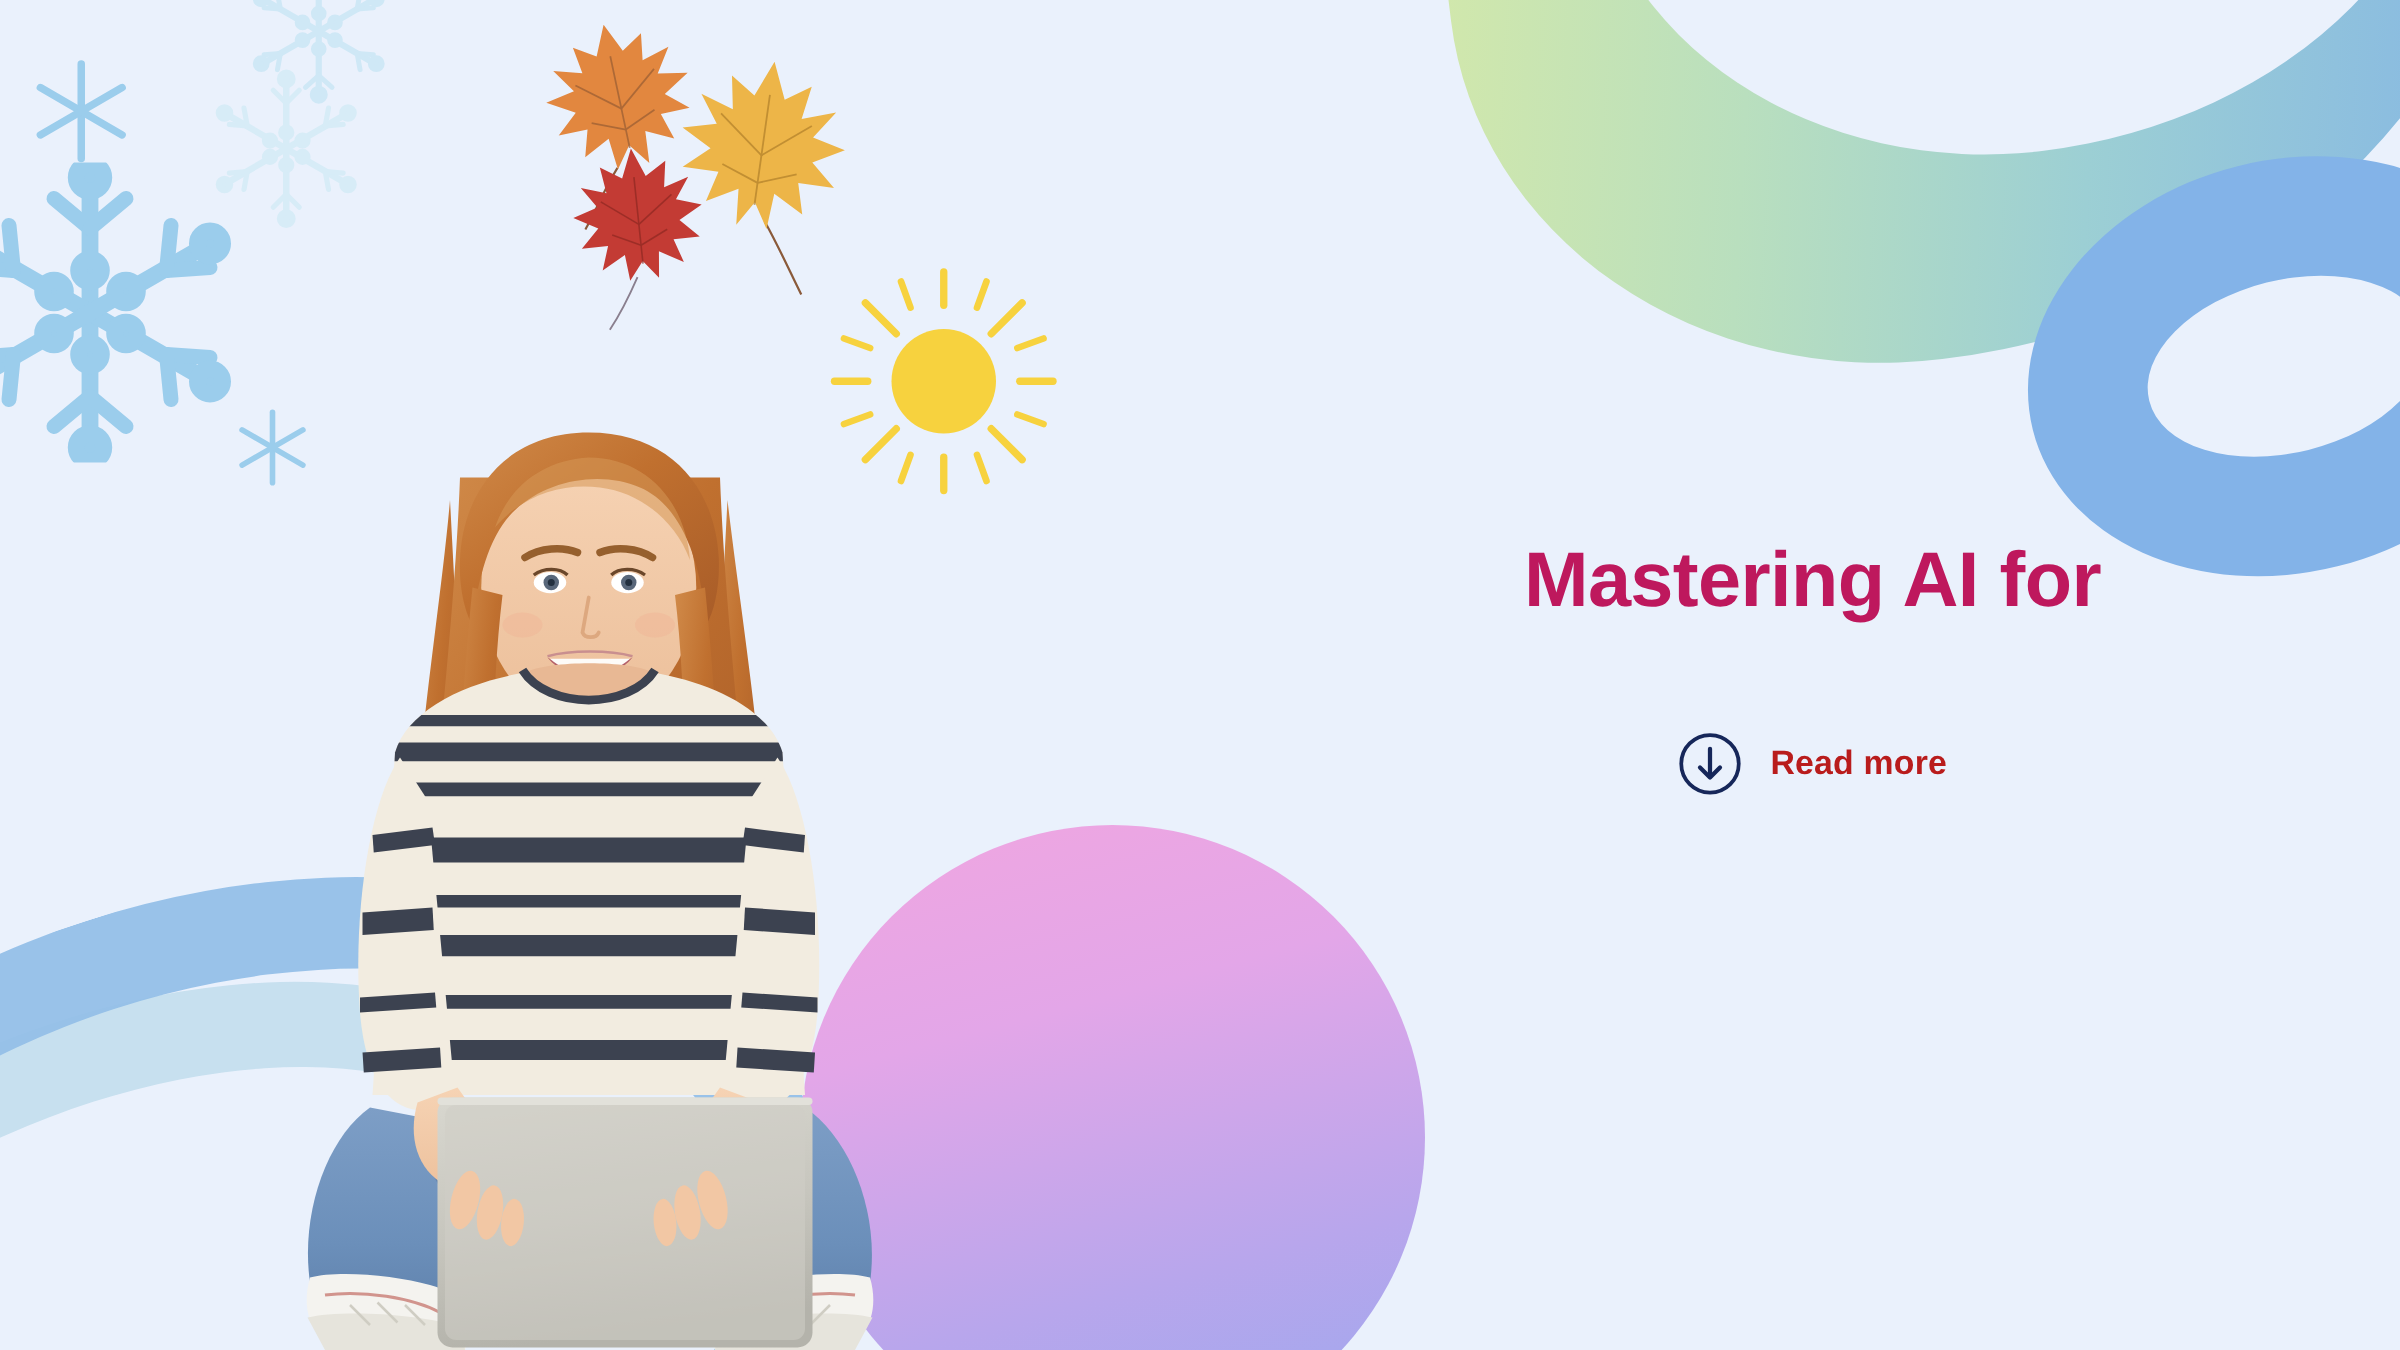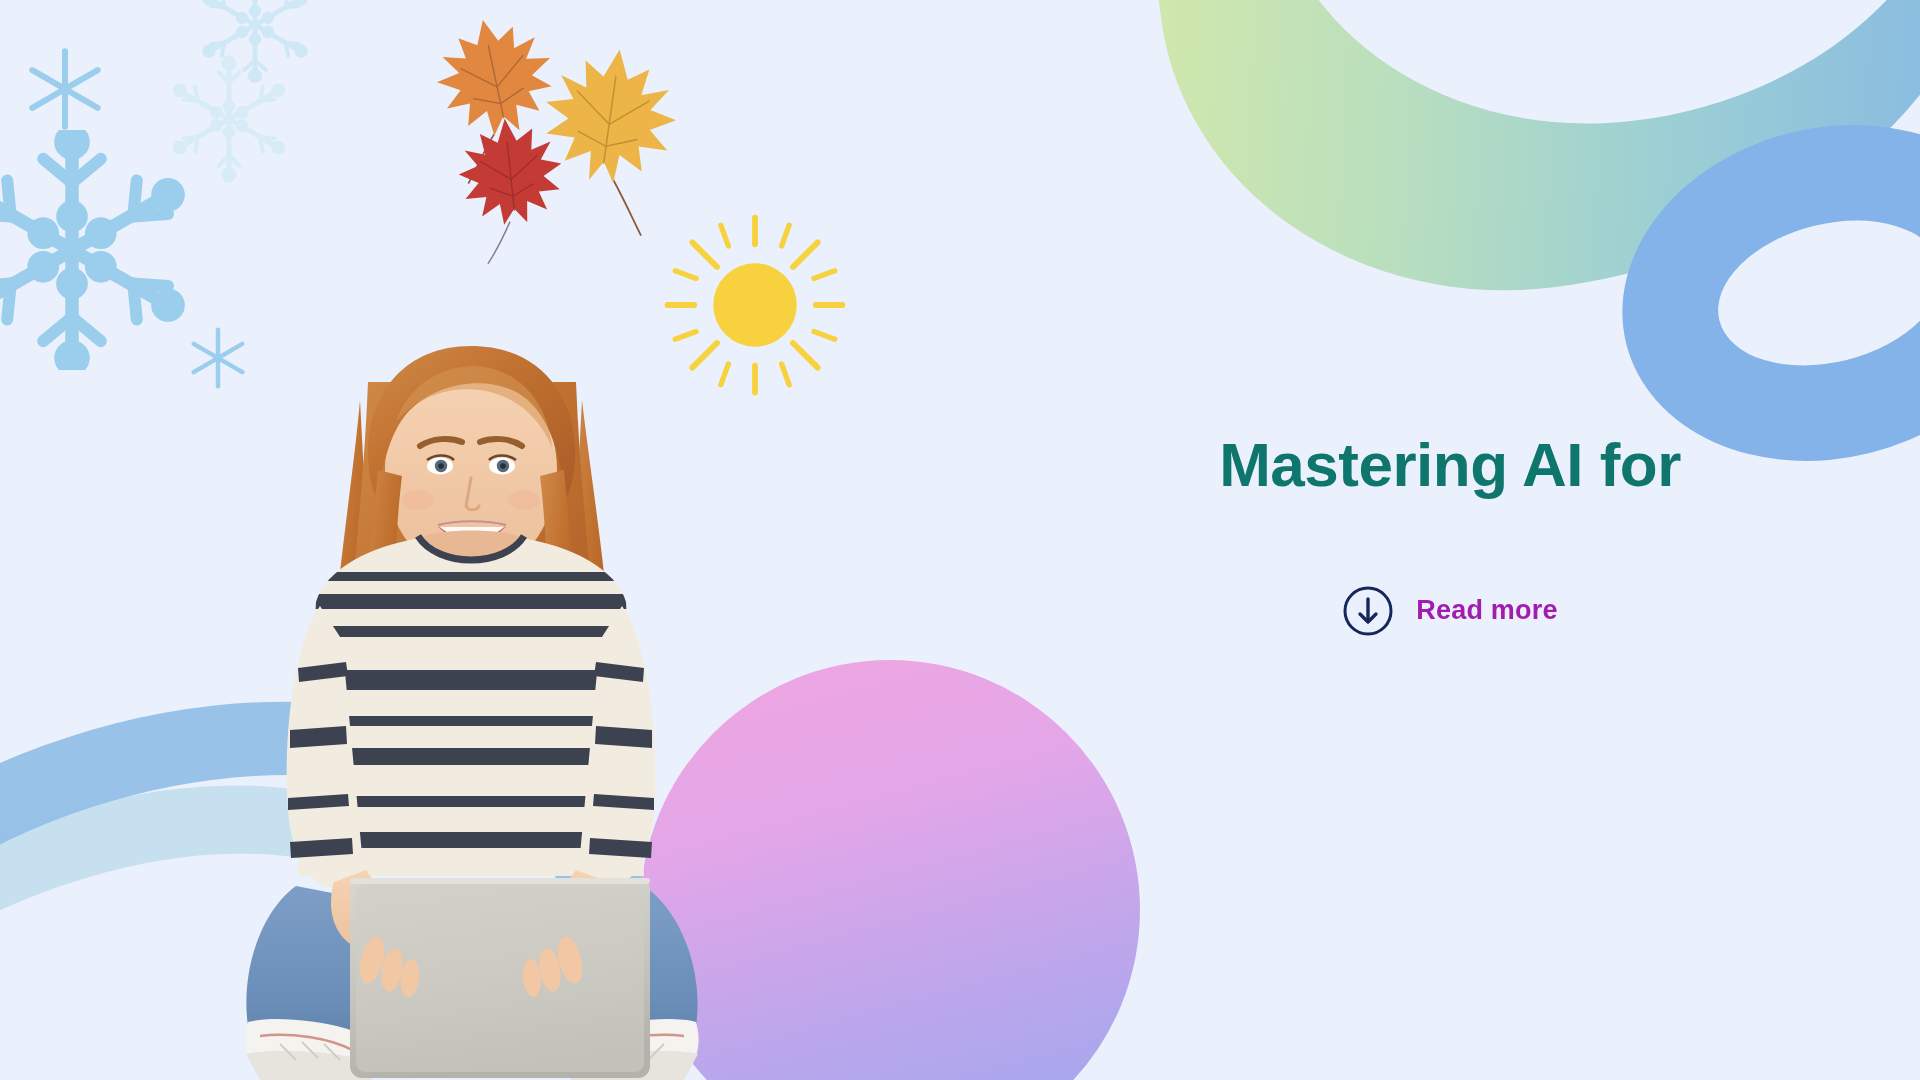--- a/index.html
+++ b/index.html
@@ -123,21 +123,21 @@
     width:940px;
     height:1080px;
     z-index:4;
     display:flex;
     flex-direction:column;
     align-items:center;
     justify-content:center;
     padding-bottom:20px;
   }
   .headline {
-    color:#0f766e;
+    color:#be185d;
     font-size:62px;
     font-weight:bold;
     line-height:1.34;
     text-align:center;
     letter-spacing:-.5px;
     max-width:870px;
   }
   .headline .ln { display:block; white-space:nowrap; }
 
   .read-more {
@@ -148,21 +148,21 @@
     cursor:pointer;
     background:none;
     border:none;
     padding:0;
   }
   .rm-icon {
     width:52px; height:52px;
     flex:0 0 52px;
   }
   .rm-label {
-    color:#a21caf;
+    color:#b91c1c;
     font-size:27px;
     font-weight:bold;
     letter-spacing:.2px;
   }
 </style>
 </head>
 <body>
 
 <div class="banner">
 

